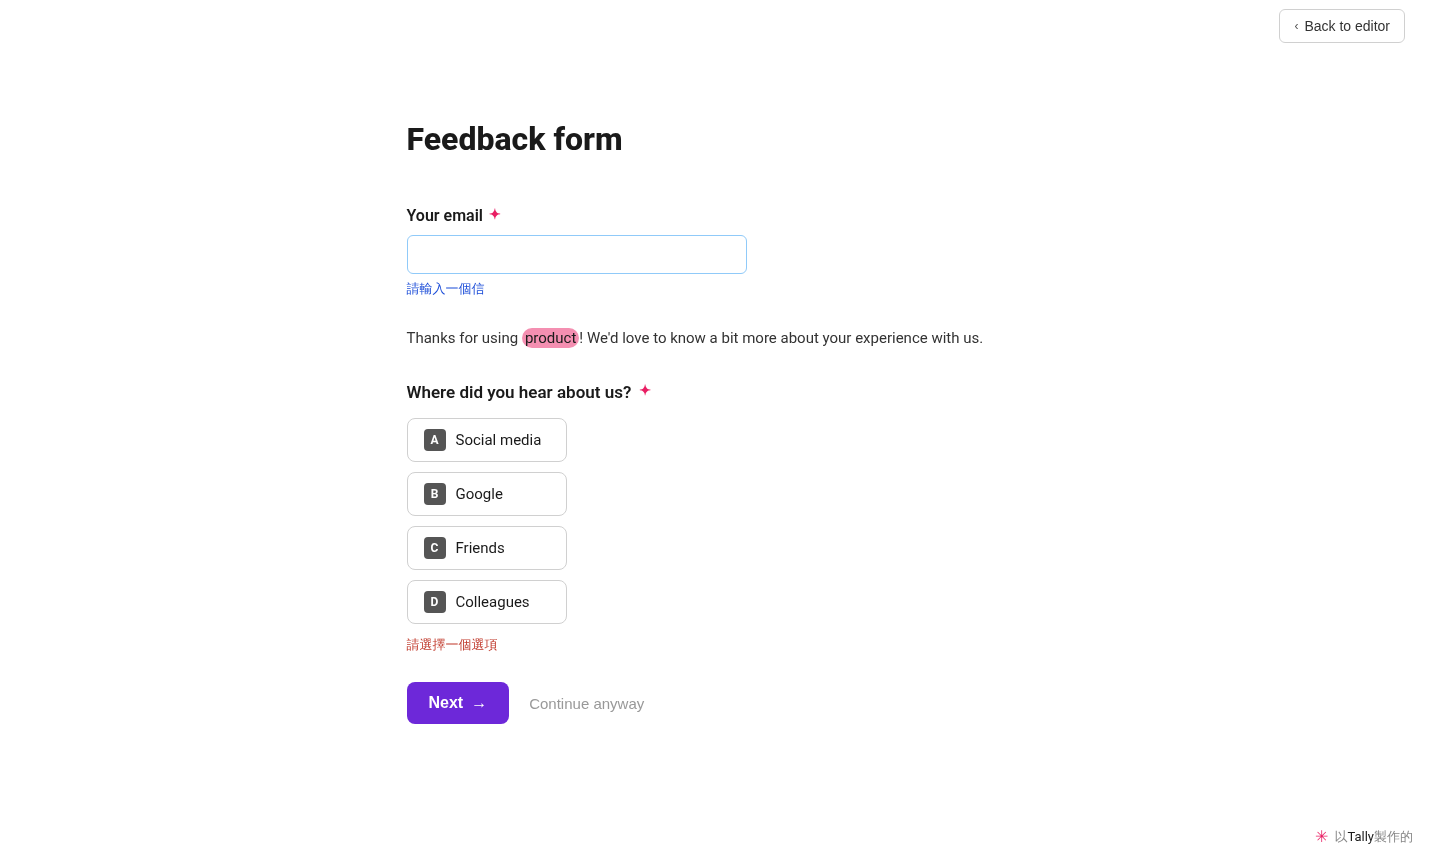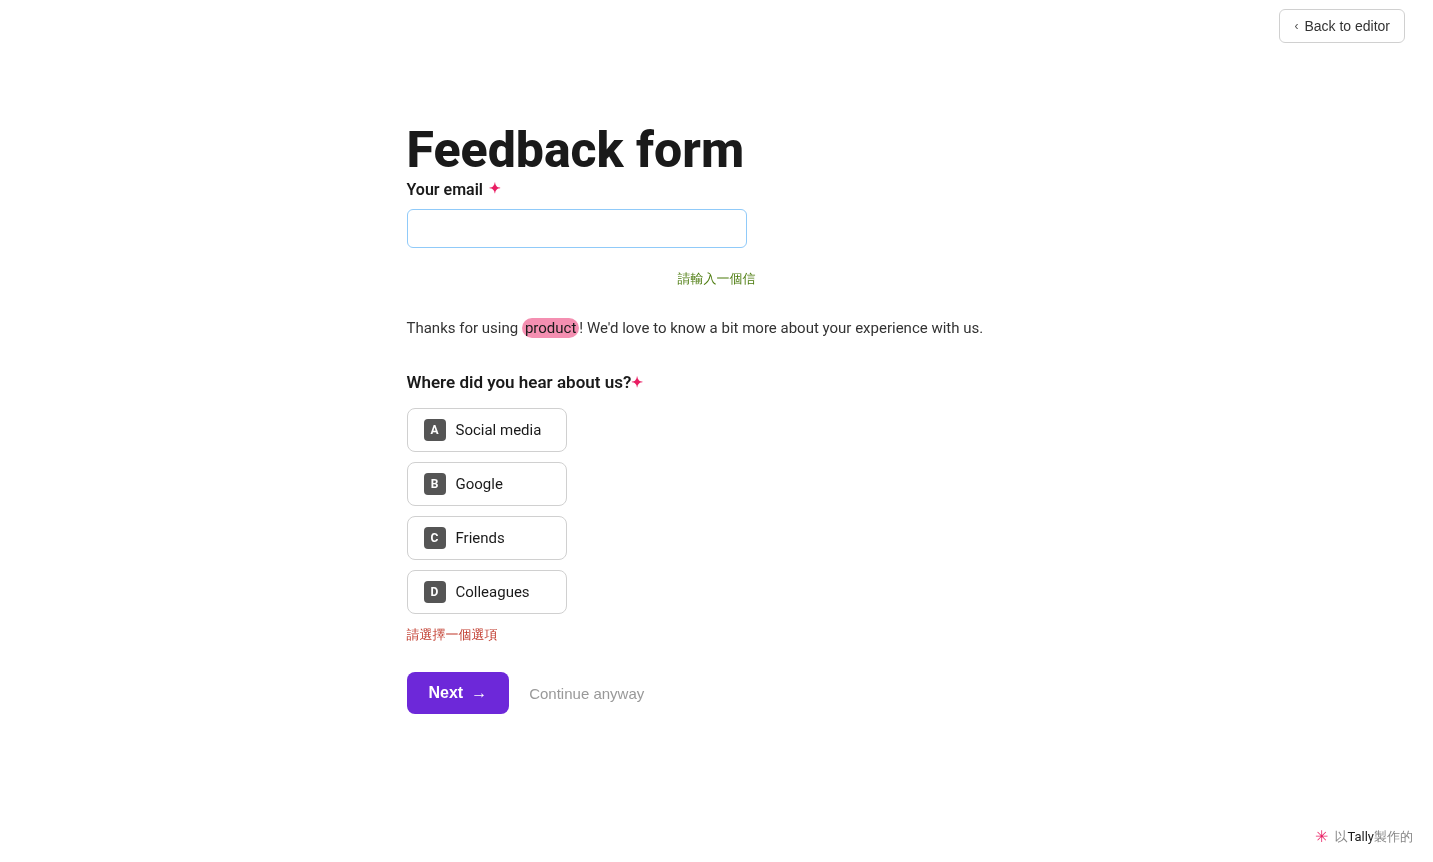--- a/index.html
+++ b/index.html
@@ -41,23 +41,24 @@
     }
 
     
     .main-content {
       max-width: 700px;
       margin: 0 auto;
       padding: 120px 40px 80px;
     }
 
     .form-title {
-      font-size: 50px;
+      font-size: 32px;
       font-weight: 800;
       color: #1a1a1a;
+      margin-bottom: 48px;
       line-height: 1.2;
     }
 
     
     .field-group {
       margin-bottom: 28px;
     }
 
     .field-label {
       display: flex;
@@ -79,45 +80,44 @@
       padding: 10px 14px;
       border: 1.5px solid #90caf9;
       border-radius: 6px;
       font-size: 15px;
       outline: none;
       color: #1a1a1a;
       background: #fff;
     }
 
     .error-text {
-      margin-top: 22px;
+      margin-top: 6px;
       font-size: 13px;
-      color: #4d7c0f;
-      text-align: center;
+      color: #1d4ed8;
     }
 
     
     .description-text {
       font-size: 15px;
       color: #333;
       margin-bottom: 32px;
       line-height: 1.6;
     }
 
     .highlight-product {
       background-color: #f48fb1;
       color: #1a1a1a;
       padding: 1px 3px;
       border-radius: 10px;
     }
 
     
     .question-label {
       display: flex;
-      align-items: center;
+      gap: 8px;
       font-size: 17px;
       font-weight: 600;
       color: #1a1a1a;
       margin-bottom: 16px;
     }
 
     .options-list {
       display: flex;
       flex-direction: column;
       gap: 10px;

